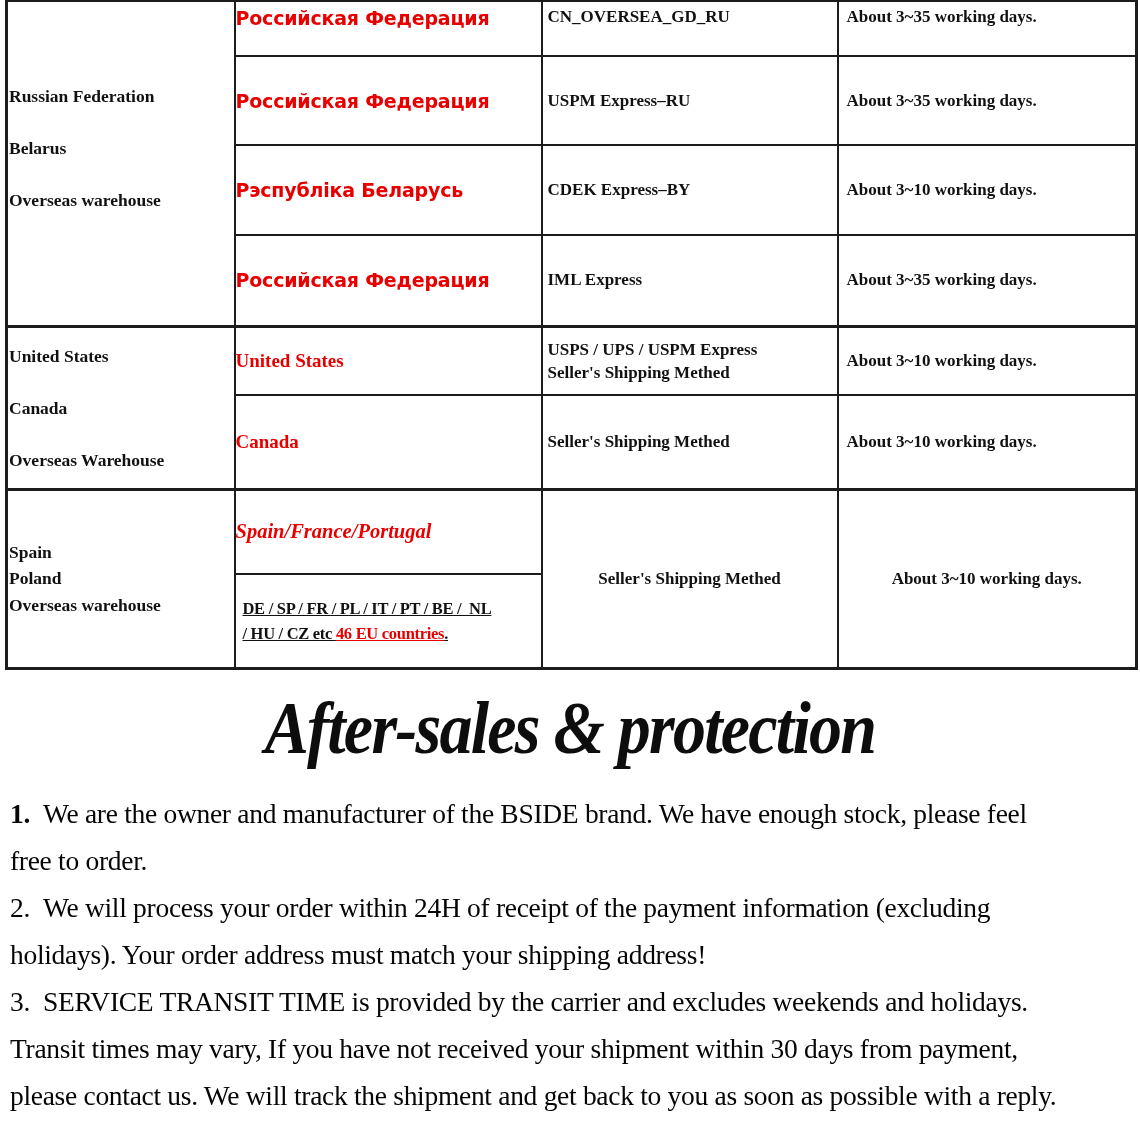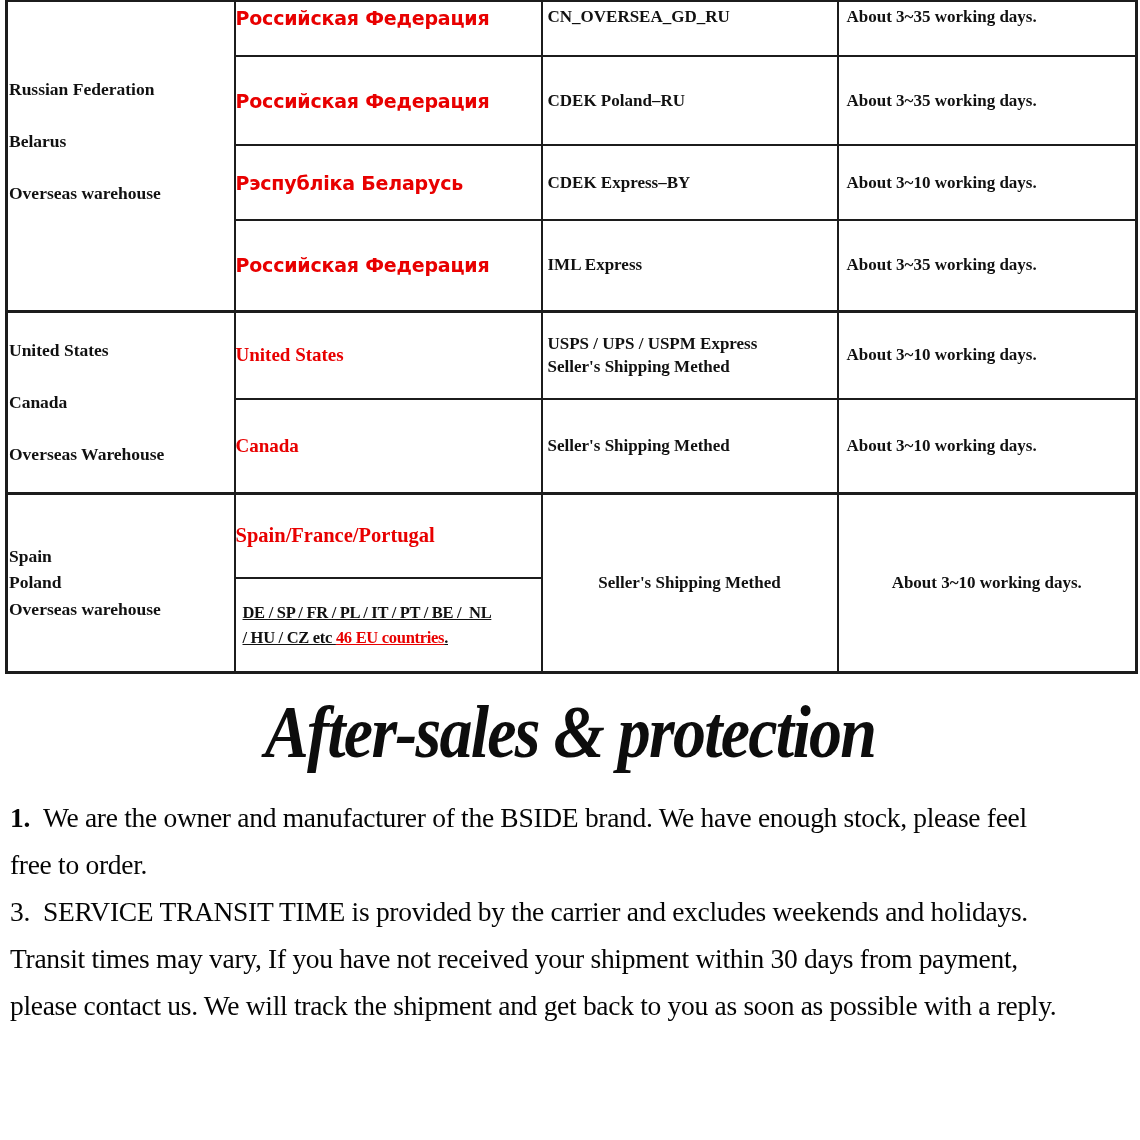--- a/index.html
+++ b/index.html
@@ -8,35 +8,35 @@
     background:#ffffff; font-family:"Liberation Serif", serif; color:#111;
   }
 
   
   table.ship {
     border-collapse:collapse; table-layout:fixed;
     margin-left:5px; width:1130px;
     border:3px solid #1c1c1c; border-top:none;
   }
   table.ship td { border:2px solid #1c1c1c; vertical-align:middle; overflow:hidden; }
-  tr.r1 { height:55px; }  tr.r2 { height:89px; }  tr.r3 { height:75px; }
-  tr.r4 { height:91px; }  tr.r5 { height:88px; }  tr.r6 { height:94px; }
+  tr.r1 { height:55px; }  tr.r2 { height:89px; }  tr.r3 { height:90px; }
+  tr.r4 { height:91px; }  tr.r5 { height:69px; }  tr.r6 { height:94px; }
   tr.r7 { height:85px; }  tr.r8 { height:94px; }
   tr.group-start td { border-top:3px solid #1c1c1c; }
 
   td.region { font-weight:700; font-size:17.5px; }
   .rl { line-height:52px; white-space:nowrap; }
   .tight .rl { line-height:26.5px; }
   .up { position:relative; top:-15px; }
 
   td.country { font-weight:700; padding-left:0; }
   .red { color:#e80000; }
   .cyr { font-family:"DejaVu Sans", sans-serif; font-size:19px; letter-spacing:-0.2px; }
   .eng { font-size:19px; }
-  .big { font-size:20.5px; padding-left:20px; }
+  .big { font-size:20.5px; padding-left:20px;font-style:italic; }
 
   td.method { font-weight:700; font-size:17px; padding:0 5px;margin-left:34px; }
   td.method .m-line { line-height:23px; }
   td.time { font-weight:700; font-size:17px; padding:0 8px;margin-top:16px; }
   td.centered { text-align:center; padding:0 4px; }
 
   tr.top-cut td.country, tr.top-cut td.method, tr.top-cut td.time {
     vertical-align:top; padding-top:5px;
   }
 
@@ -77,21 +77,21 @@
             <div class="rl">Belarus</div>
             <div class="rl">Overseas warehouse</div>
           </div>
         </td>
         <td class="country red cyr">Российская Федерация</td>
         <td class="method">CN_OVERSEA_GD_RU</td>
         <td class="time">About 3~35 working days.</td>
       </tr>
       <tr class="r2">
         <td class="country red cyr">Российская Федерация</td>
-        <td class="method">CDEK Poland–RU</td>
+        <td class="method">USPM Express–RU</td>
         <td class="time">About 3~35 working days.</td>
       </tr>
       <tr class="r3">
         <td class="country red cyr">Рэспубліка Беларусь</td>
         <td class="method">CDEK Express–BY</td>
         <td class="time">About 3~10 working days.</td>
       </tr>
       <tr class="r4">
         <td class="country red cyr">Российская Федерация</td>
         <td class="method">IML Express</td>
@@ -137,19 +137,23 @@
   </table>
 
   <h1 class="heading">After-sales &amp; protection</h1>
 
   <div class="notes">
     <p class="note first">
       <span class="num">1.</span><span class="txt">We are the owner and manufacturer of the BSIDE brand. We have enough stock, please feel
 free to order.</span>
     </p>
     <p class="note">
+      <span class="num">2.</span><span class="txt">We will process your order within 24H of receipt of the payment information (excluding
+holidays). Your order address must match your shipping address!</span>
+    </p>
+    <p class="note">
       <span class="num">3.</span><span class="txt">SERVICE TRANSIT TIME is provided by the carrier and excludes weekends and holidays.
 Transit times may vary, If you have not received your shipment within 30 days from payment,
 please contact us. We will track the shipment and get back to you as soon as possible with a reply.</span>
     </p>
   </div>
 
 </div>
 
 </body></html>

